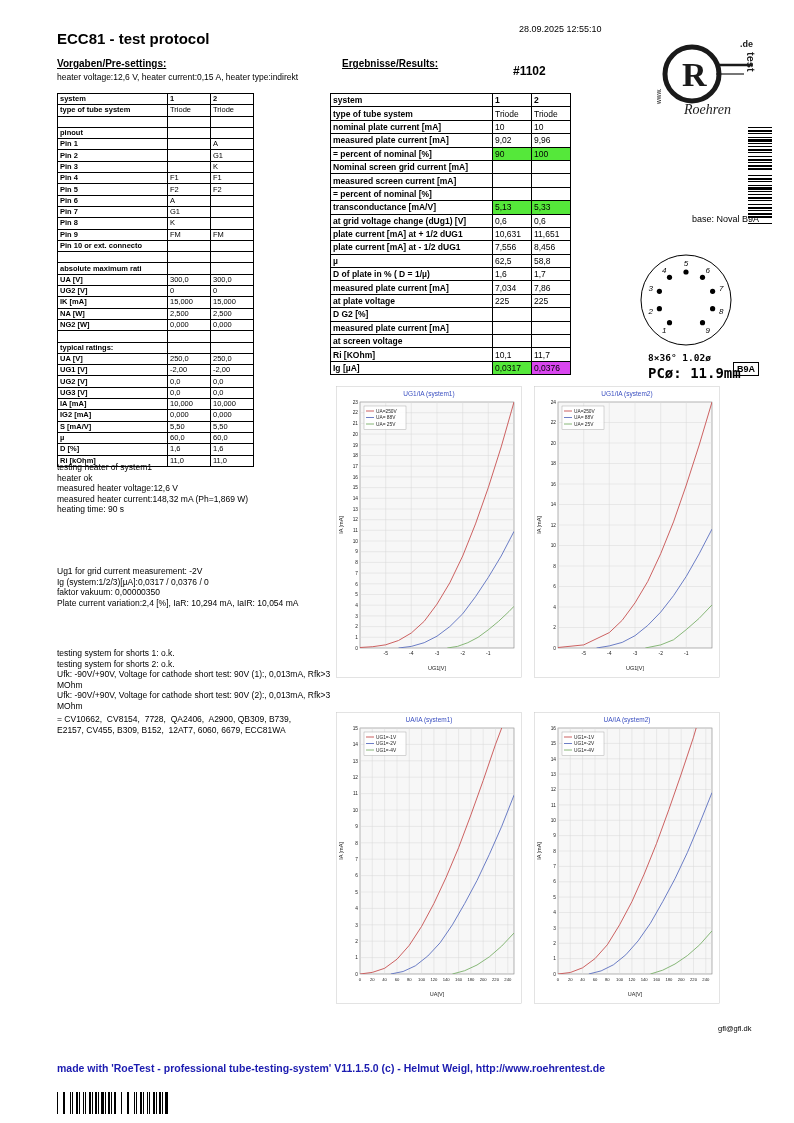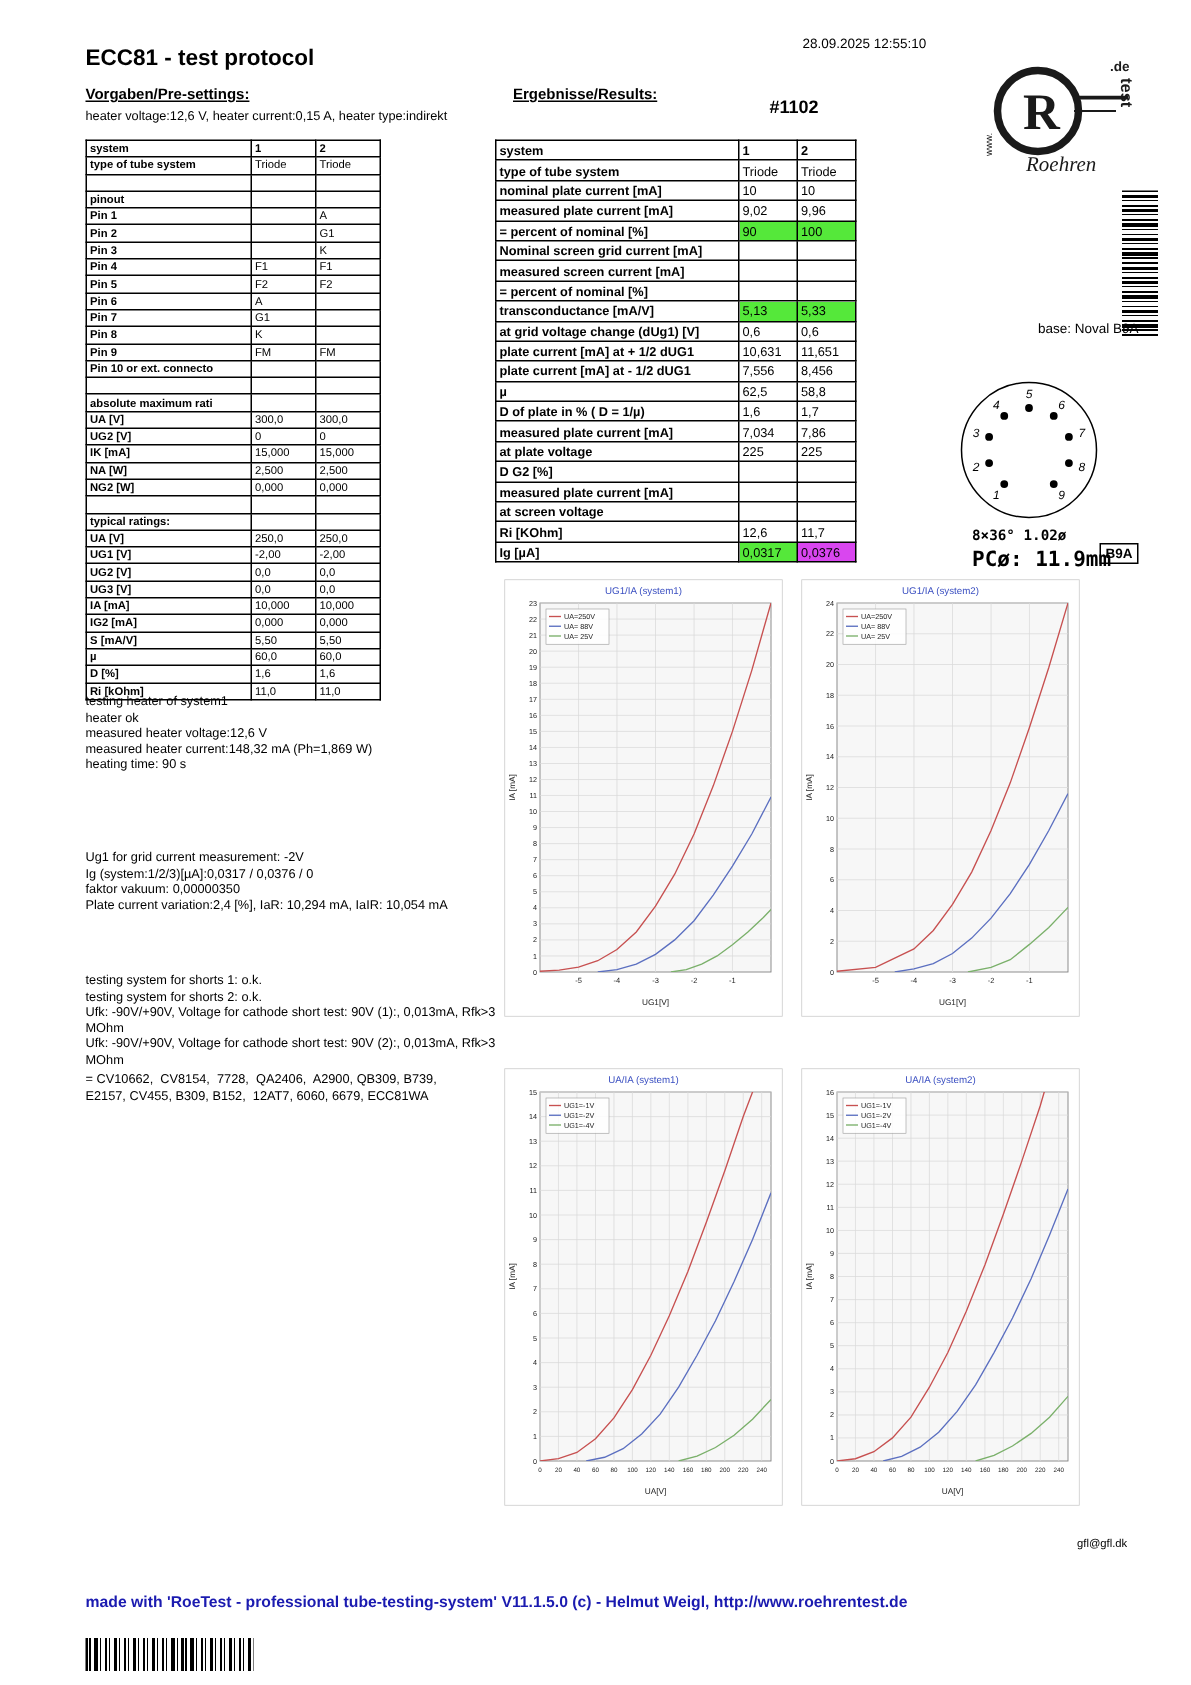--- a/index.html
+++ b/index.html
@@ -1,19 +1,19 @@
 <!DOCTYPE html>
 <html><head>
 <meta charset="utf-8">
 <style>
   html,body{margin:0;padding:0;background:#fff;}
   body{width:794px;height:1123px;position:relative;font-family:"Liberation Sans",sans-serif;color:#000;overflow:hidden;}
   .abs{position:absolute;}
   .title{left:57px;top:30px;font-size:15px;font-weight:bold;margin:0;}
-  .timestamp{left:519px;top:24px;font-size:9px;margin-left:16px;}
+  .timestamp{left:519px;top:24px;font-size:9px;}
   .sec-label{font-size:10px;font-weight:bold;text-decoration:underline;}
   .presettings-label{left:57px;top:58px;}
   .results-label{left:342px;top:58px;}
   .presettings-text{left:57px;top:72px;font-size:8.5px;}
   .serial{left:513px;top:64px;font-size:12px;font-weight:bold;text-align:center;}
   table{border-collapse:collapse;table-layout:fixed;}
   .ptable{left:57px;top:93px;}
   .rtable{left:330px;top:93px;}
   .ptable td{border:1px solid #000;font-size:7.5px;height:10.3px;line-height:10px;padding:0 2px;white-space:nowrap;overflow:hidden;}
   .rtable td{border:1px solid #000;font-size:8.5px;height:12.4px;line-height:12px;padding:0 2px;white-space:nowrap;overflow:hidden;}
@@ -340,21 +340,21 @@
         <td></td>
         <td></td>
       </tr>
       <tr>
         <td>at screen voltage</td>
         <td></td>
         <td></td>
       </tr>
       <tr>
         <td>Ri [KOhm]</td>
-        <td>12,6</td>
+        <td>10,1</td>
         <td>11,7</td>
       </tr>
       <tr>
         <td>Ig [µA]</td>
         <td style="background: rgb(85, 232, 58);">0,0317</td>
         <td style="background: #d946ef;">0,0376</td>
       </tr>
     </tbody>
 </table>
 

